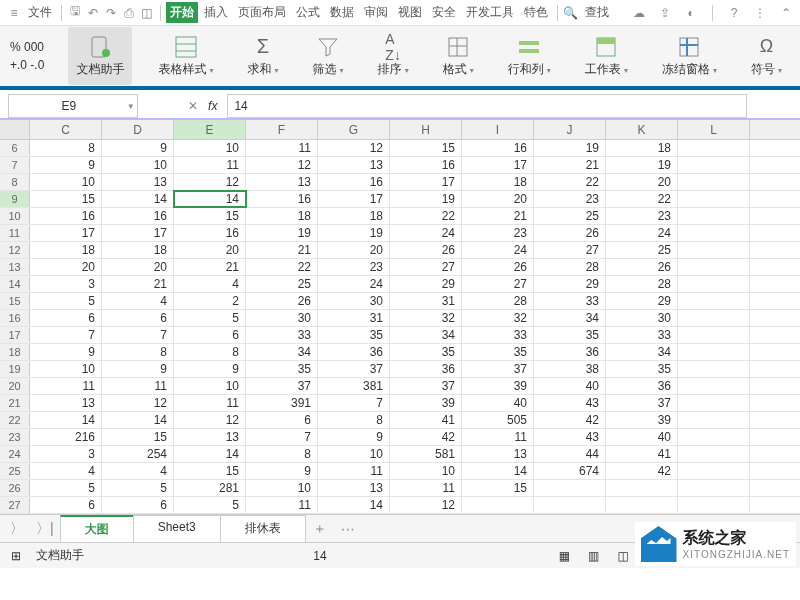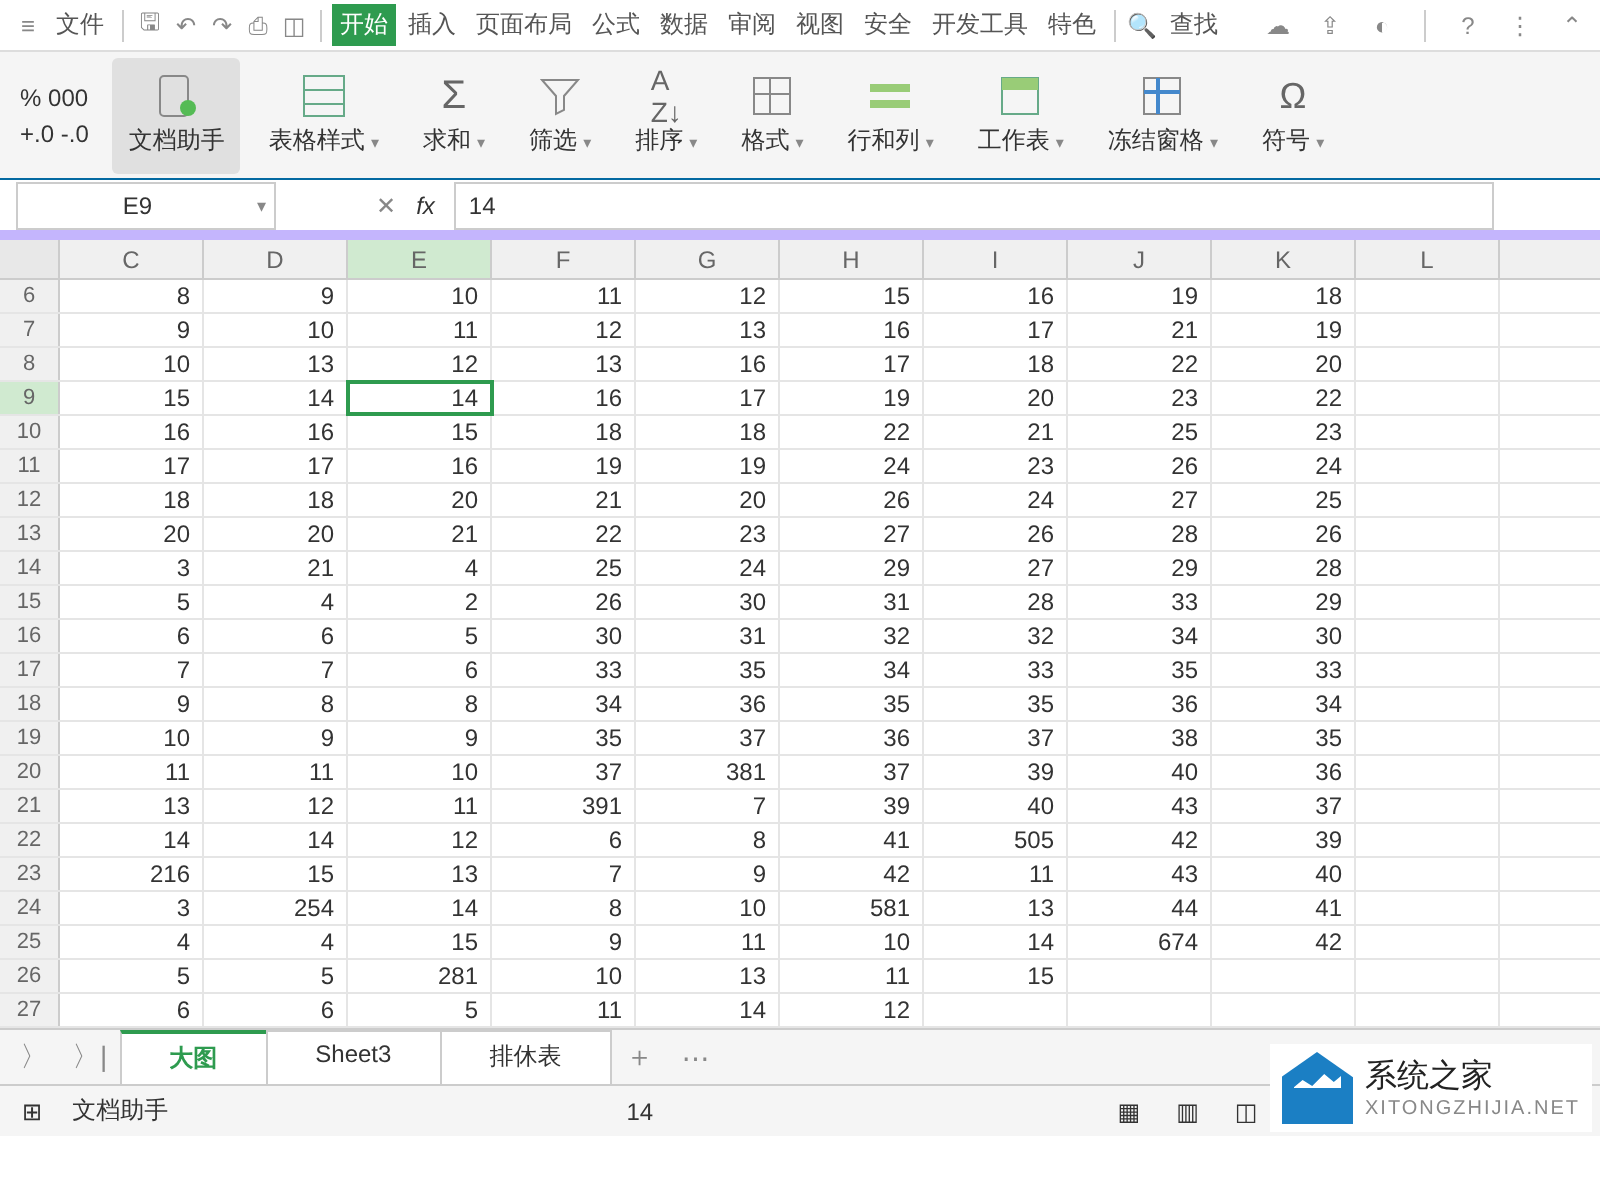--- a/index.html
+++ b/index.html
@@ -1,30 +1,30 @@
 <!DOCTYPE html>
 <html><head>
 <meta charset="utf-8">
 <style>
 *{margin:0;padding:0;box-sizing:border-box;font-family:"Microsoft YaHei",Arial,sans-serif;font-size:12px;color:#333}
 body{background:#fff;width:800px;height:600px;overflow:hidden;position:relative}
 .menubar{height:26px;background:#fff;border-bottom:1px solid #ddd;display:flex;align-items:center;padding:0 6px;gap:2px}
 .menubar .mi{padding:2px 4px;cursor:pointer;font-size:12px;color:#555}
-.menubar .mi.active{background:#2e9b4f;color:#fff;font-weight:normal}
+.menubar .mi.active{background:#2e9b4f;color:#fff;font-weight:bold}
 .menubar .sep{width:1px;height:16px;background:#ccc;margin:0 3px}
 .menubar .ic{width:16px;height:16px;display:inline-flex;align-items:center;justify-content:center;color:#888;cursor:pointer}
 .menubar .right{margin-left:auto;display:flex;gap:10px;align-items:center}
-.ribbon{height:64px;background:#f5f5f5;border-bottom:1px solid #0369a1;display:flex;align-items:center;padding:0 4px;gap:6px}
+.ribbon{height:64px;background:#f5f5f5;border-bottom:4px solid #0369a1;display:flex;align-items:center;padding:0 4px;gap:18px}
 .ribbon .grp{display:flex;flex-direction:column;align-items:center;justify-content:center;padding:4px 8px;cursor:pointer;height:58px;border-radius:3px}
 .ribbon .grp.active{background:#e0e0e0}
 .ribbon .grp .gic{width:24px;height:24px;display:flex;align-items:center;justify-content:center;margin-bottom:2px}
 .ribbon .grp .glbl{font-size:11px;color:#555;white-space:nowrap}
 .ribbon .grp .arr{font-size:8px;color:#888}
 .ribbon .minigrp{display:flex;flex-direction:column;gap:4px;padding:0 6px;font-size:11px;color:#666}
-.fbar{height:30px;border-bottom:5px solid #c4b5fd;display:flex;align-items:center;background:#fff}
+.fbar{height:30px;border-bottom:2px solid #c4b5fd;display:flex;align-items:flex-end;background:#fff}
 .namebox{width:130px;height:24px;border:1px solid #ccc;margin-left:8px;text-align:center;line-height:22px;font-size:12px;background:#fff}
 .namebox .dd{float:right;padding-right:4px;color:#888;font-size:9px}
 .fxarea{display:flex;align-items:center;margin-left:50px;gap:10px}
 .fxbtn{color:#888;cursor:pointer}
 .fxinput{border:1px solid #ccc;height:24px;width:520px;padding:0 6px;line-height:22px;background:#fff}
 .grid{position:relative;height:394px;overflow:hidden;background:#fff}
 .colhdr{display:flex;height:20px;background:#f0f0f0;border-bottom:1px solid #ccc}
 .corner{width:30px;border-right:1px solid #ccc;background:#e8e8e8}
 .ch{width:72px;text-align:center;line-height:20px;border-right:1px solid #ccc;font-size:12px;color:#666;background:#f0f0f0}
 .ch.sel{background:#d0ead0}
@@ -38,21 +38,21 @@
 .tabs .nav{padding:0 6px;color:#888;cursor:pointer;font-size:14px}
 .tabs .tab{padding:4px 24px;border:1px solid #ccc;border-bottom:none;background:#fff;margin-right:-1px;cursor:pointer;font-size:12px}
 .tabs .tab.active{color:#2e9b4f;font-weight:bold;border-top:2px solid #2e9b4f}
 .tabs .add{padding:0 8px;color:#888;cursor:pointer;font-size:14px}
 .status{height:26px;border-top:1px solid #ccc;display:flex;align-items:center;background:#f5f5f5;padding:0 8px;font-size:11px;color:#777;gap:12px}
 .status .sp{flex:1}
 .status .zic{cursor:pointer;padding:0 3px}
 .watermark{position:absolute;right:4px;bottom:34px;display:flex;align-items:center;gap:6px;background:#fff;padding:4px 6px}
 .watermark .wlogo{width:36px;height:36px;background:#1b7fc4;clip-path:polygon(50% 0,100% 35%,100% 100%,0 100%,0 35%);position:relative}
 .watermark .wlogo::after{content:"";position:absolute;top:8px;left:6px;right:6px;height:10px;background:#fff;clip-path:polygon(0 100%,20% 60%,40% 90%,65% 30%,85% 70%,100% 40%,100% 100%)}
-.watermark .wt{font-size:16px;font-weight:normal;color:#222}
+.watermark .wt{font-size:16px;font-weight:bold;color:#222}
 .watermark .wsub{font-size:10px;color:#888;letter-spacing:1px}
 svg{display:block}
 </style>
 </head>
 <body>
 
 <div class="menubar">
   <span class="ic">≡</span>
   <span class="mi">文件</span>
   <span class="sep"></span>

